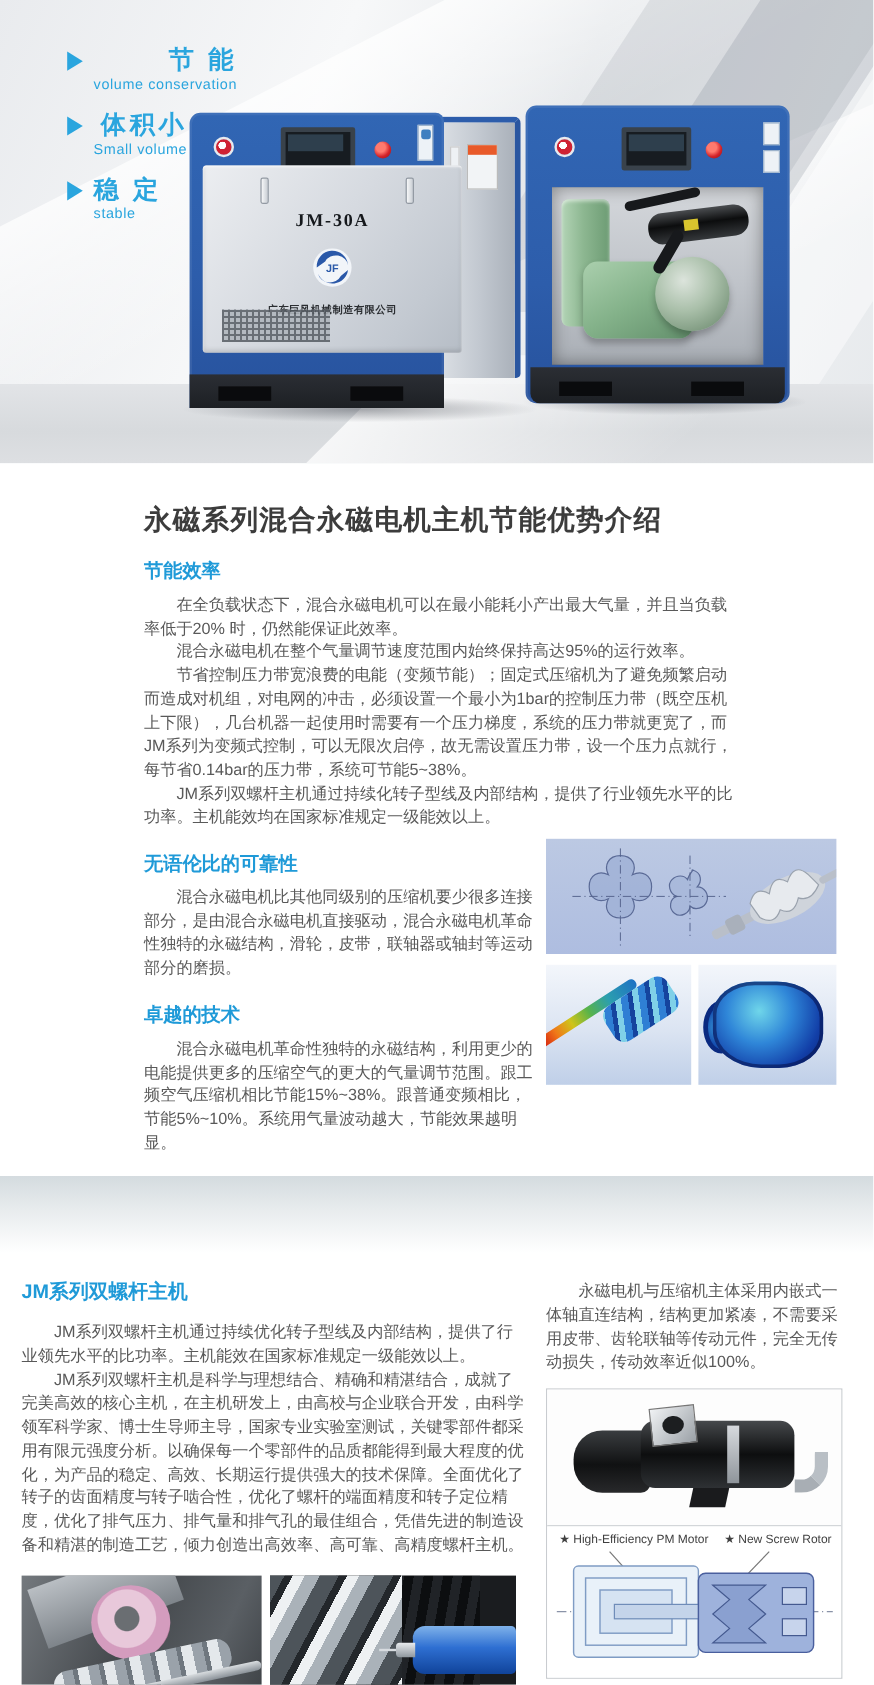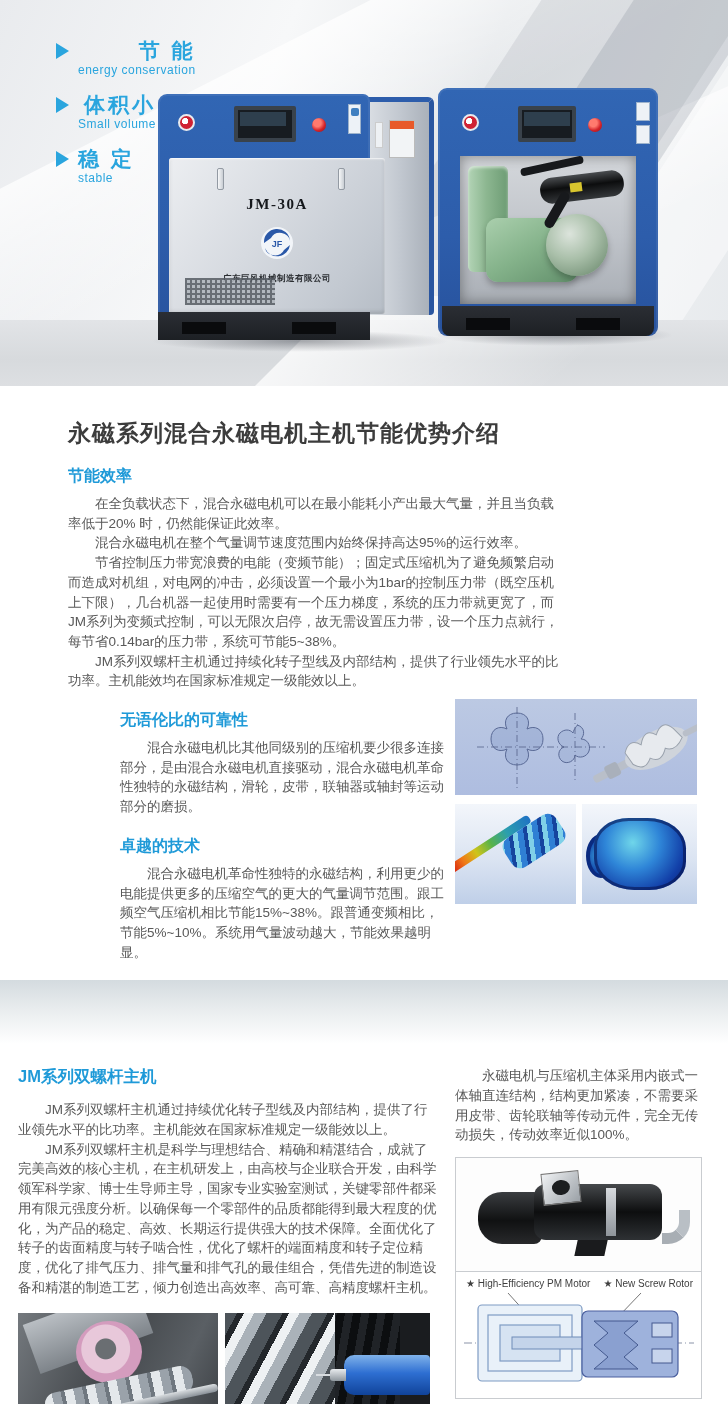--- a/index.html
+++ b/index.html
@@ -50,21 +50,21 @@
   .m-top { position:relative; height:58px; }
   .badge-red { position:absolute; left:20px; top:20px; width:17px; height:17px; border-radius:50%;
                background:radial-gradient(circle at 40% 40%, #fff 0 28%, #cf2233 30% 100%); border:2px solid #e8eaee; }
   .screen { position:absolute; left:76px; top:12px; width:62px; height:36px; background:#171c21;
             border:4px solid #39424b; border-radius:2px; }
   .screen::after { content:""; position:absolute; left:2px; top:2px; width:46px; height:14px; background:rgba(90,130,160,.35); }
   .btn-red { position:absolute; left:154px; top:24px; width:14px; height:14px; border-radius:50%;
              background:radial-gradient(circle at 38% 35%, #ff7a6e 0 30%, #d3232a 60%, #8e1116 100%); }
   .sticker-blue { position:absolute; right:9px; top:10px; width:13px; height:30px; background:#edf2f7; border:1px solid #9db3cc; }
   .sticker-blue::after { content:""; position:absolute; left:2px; top:3px; width:8px; height:8px; background:#3f7fc0; border-radius:2px; }
-  .ml-panel { position:absolute; left:11px; top:64px; width:216px; height:156px; border-radius:3px;
+  .ml-panel { position:absolute; left:11px; top:44px; width:216px; height:156px; border-radius:3px;
               background:linear-gradient(128deg,#eceef1 0%,#d6dae0 45%,#c3c9d1 80%,#b6bdc6 100%);
               box-shadow:inset 0 1px 2px rgba(255,255,255,.9), inset 0 -2px 4px rgba(0,0,0,.15); }
   .handle { position:absolute; top:10px; width:7px; height:22px; background:linear-gradient(90deg,#f7f8f9,#c9ced4);
             border:1px solid #939aa3; border-radius:2px; }
   .h1 { left:48px; } .h2 { right:40px; }
   .model { margin-top:38px; text-align:center; font-family:"Liberation Serif","DejaVu Serif",serif;
            font-weight:bold; font-size:15px; letter-spacing:1.5px; color:#15181c; }
   .logo-jf { margin:12px auto 0; width:36px; height:36px; position:relative; }
   .logo-jf svg { display:block; }
   .company { margin-top:12px; text-align:center; font-size:8.5px; font-weight:bold; color:#2a2d31; letter-spacing:.5px; }
@@ -101,21 +101,21 @@
                 background:linear-gradient(180deg,#4a4d50 0%,#0c0d0e 45%,#35383b 100%); }
   .air-filter::after { content:""; position:absolute; left:30px; top:8px; width:12px; height:9px; background:#d8c52e; }
   .pipe { position:absolute; background:#17191c; }
   .p1 { left:92px; top:34px; width:10px; height:40px; transform:rotate(30deg); border-radius:5px; }
   .p2 { left:60px; top:6px; width:64px; height:8px; transform:rotate(-12deg); border-radius:4px; }
   .mr-base { position:absolute; left:4px; bottom:0; width:212px; height:30px;
              background:linear-gradient(180deg,#2b2e34,#1d2024); border-radius:0 0 8px 8px; }
 
   
   .intro { position:relative; }
-  .intro-inner { margin-left:68px; width:497px; }
+  .intro-inner { margin-left:120px; width:497px; }
   .title { padding-top:32px; font-size:23px; font-weight:bold; color:#3c3c3c; letter-spacing:1px; }
   h2.sec { font-size:16px; font-weight:bold; color:#1f9ad8; margin-top:17px; margin-bottom:7px; }
   p.body { font-size:13.5px; color:#595959; line-height:1.46; text-indent:2em; }
   .cols { margin-left:120px; margin-top:0; display:flex; }
   .col-text { width:324px; margin-right:11px; }
   .col-text h2.sec { margin-top:19px; }
   .col-imgs { width:242px; padding-top:8px; }
 
   .img-profile { width:242px; height:96px; position:relative; overflow:hidden;
                  background:linear-gradient(180deg,#bcc9e3 0%,#aebde0 100%); }
@@ -199,21 +199,21 @@
     <div class="floor"></div>
     <div class="floor-wedge"></div>
     <div class="shadow sh-l"></div>
     <div class="shadow sh-r"></div>
 
     <div class="features">
       <div class="feature">
         <span class="tri"></span>
         <div>
           <div class="f-zh">节 能</div>
-          <div class="f-en">energy conservation</div>
+          <div class="f-en">volume conservation</div>
         </div>
       </div>
       <div class="feature">
         <span class="tri"></span>
         <div>
           <div class="f-zh">体积小</div>
           <div class="f-en">Small volume</div>
         </div>
       </div>
       <div class="feature">

